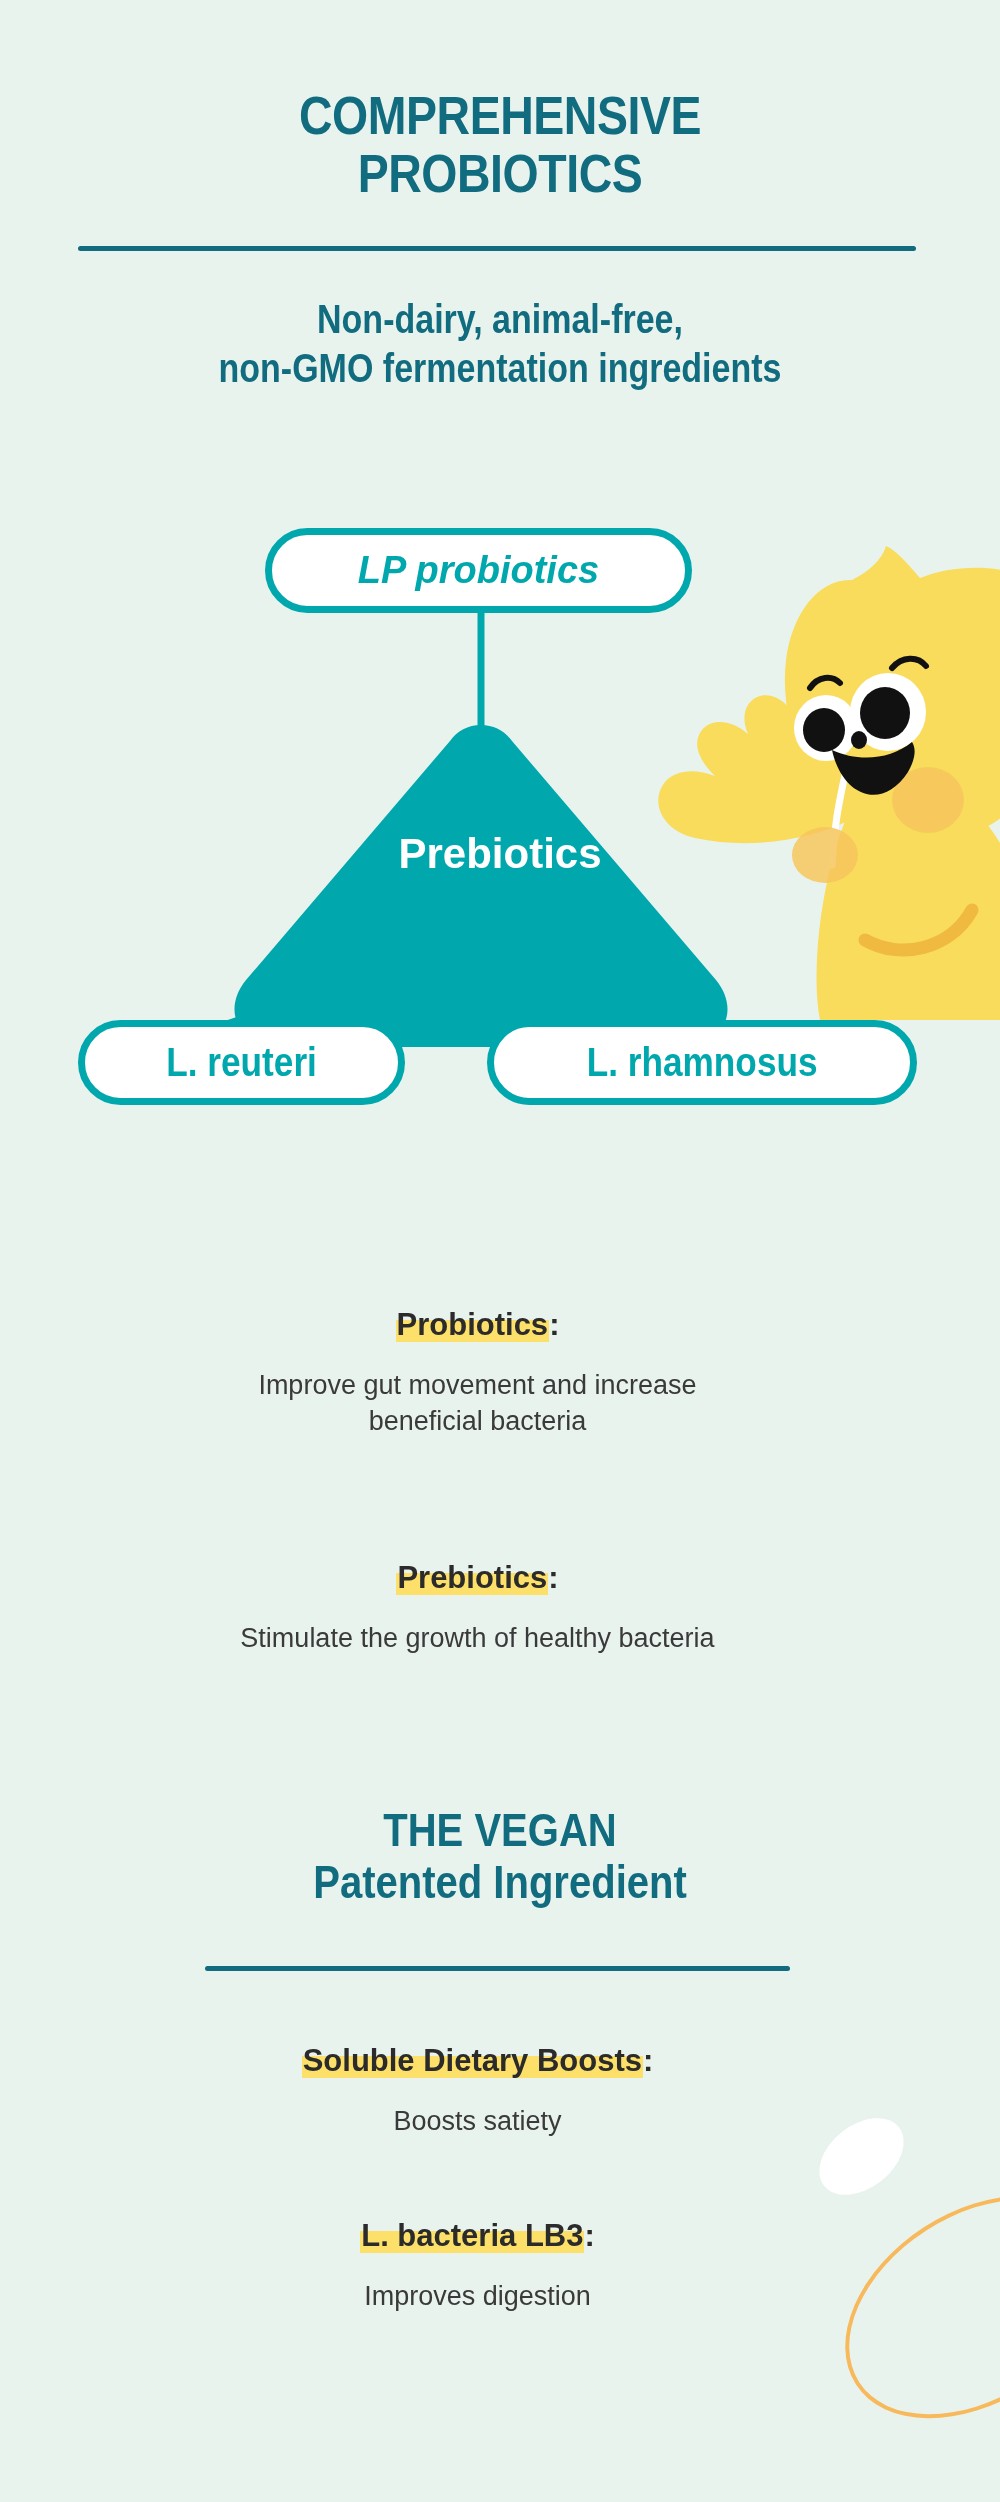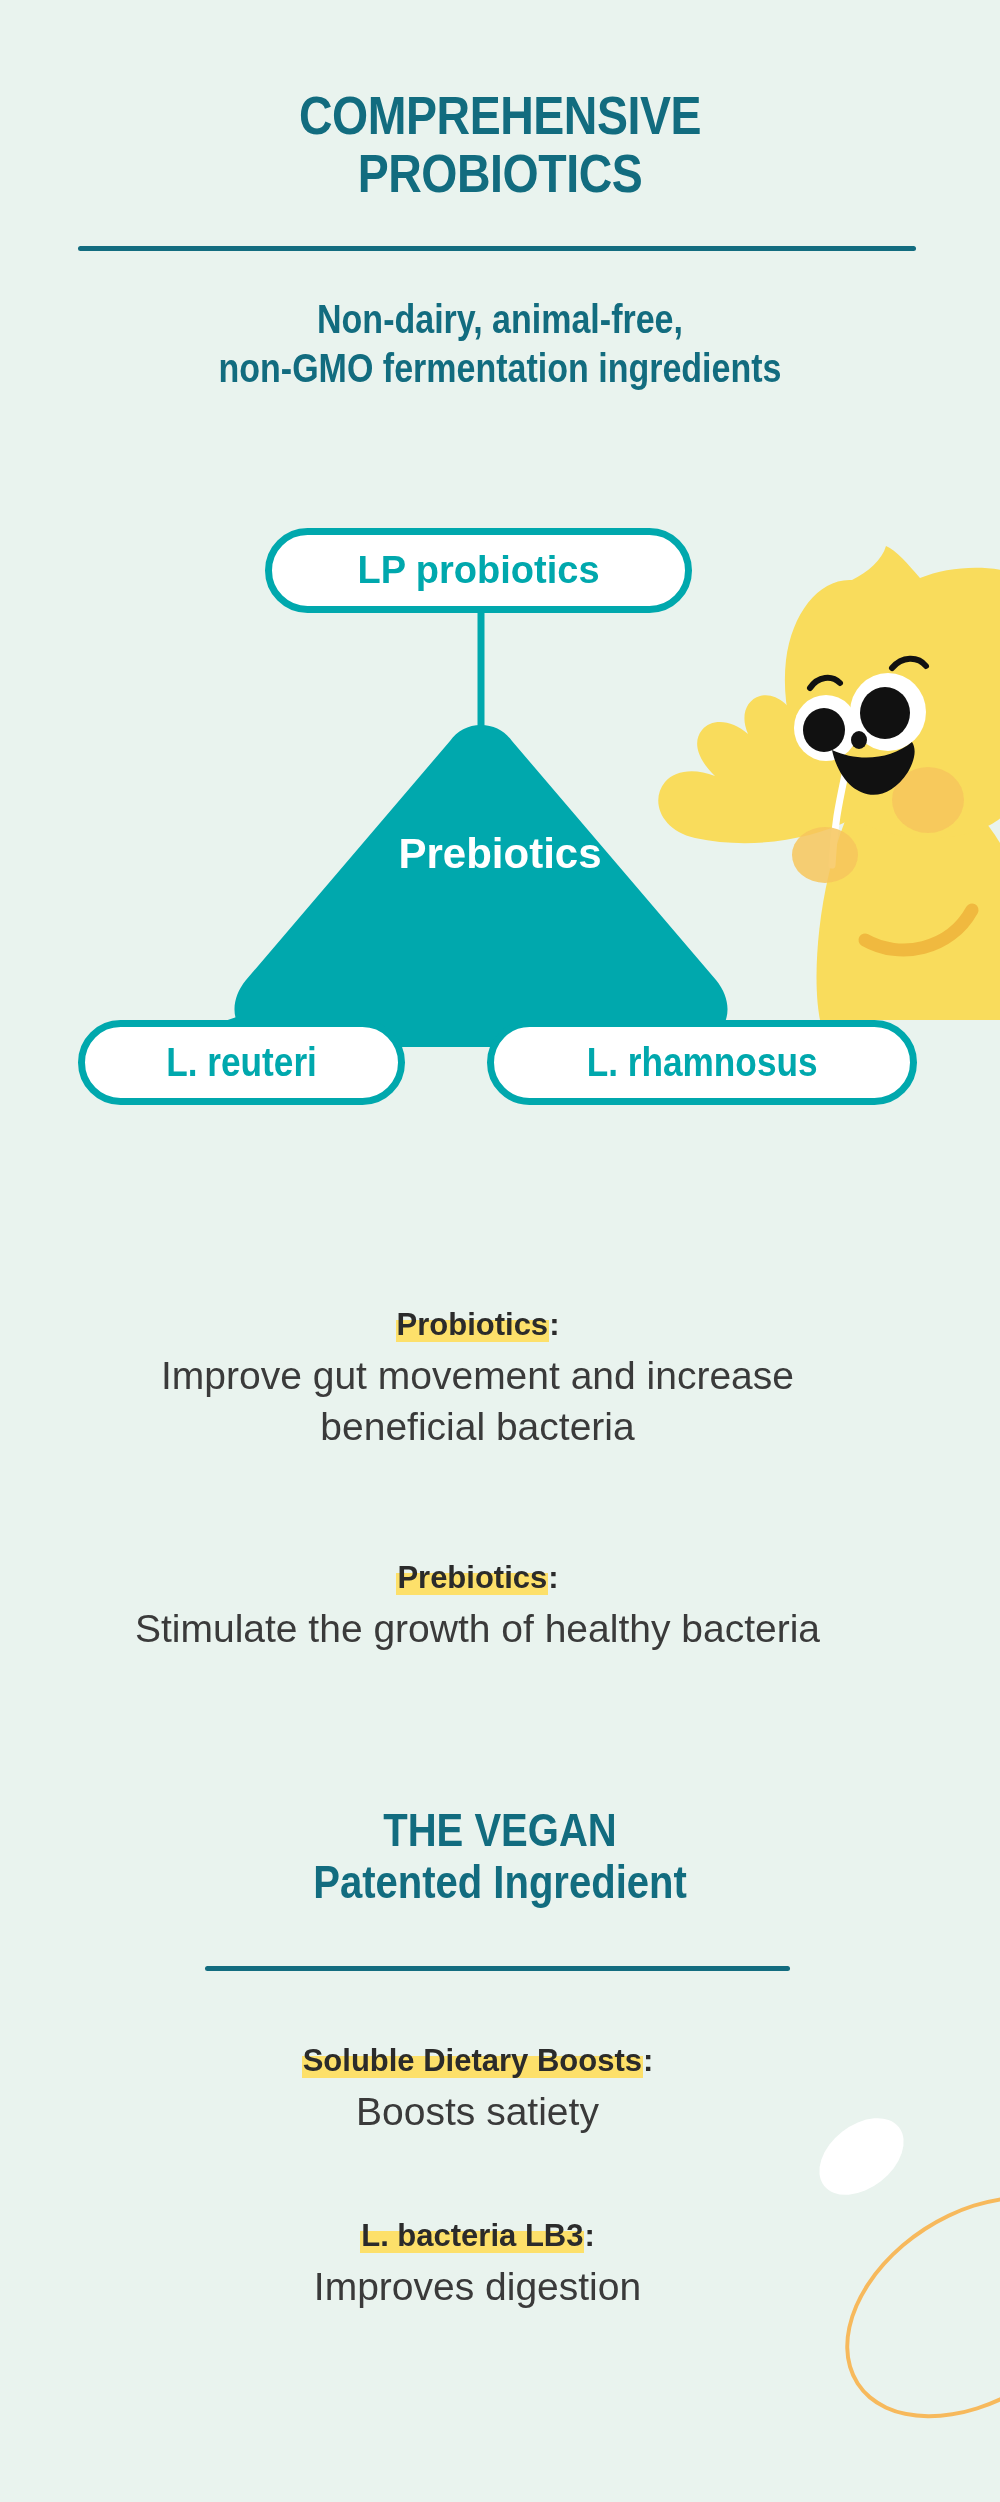--- a/index.html
+++ b/index.html
@@ -59,21 +59,21 @@
     position:absolute;
     background:#ffffff;
     border:7px solid #00a8ad;
     border-radius:60px;
     box-sizing:border-box;
     display:flex;align-items:center;justify-content:center;
     color:#00a8ad;font-weight:bold;
   }
 
   .pill-top{
-    left:265px;top:8px;width:427px;height:85px;
+    left:265px;top:8px;width:427px;height:85px;font-style:italic;
   }
   .pill-top .pill-label{font-size:38px;}
 
   .pill-left{
     left:78px;top:500px;width:327px;height:85px;
   }
   .pill-left .pill-label{font-size:40px;transform:scaleX(.88);}
 
   .pill-right{
     left:487px;top:500px;width:430px;height:85px;
@@ -101,22 +101,22 @@
     color:#2b2b2b;
     z-index:1;
   }
   .info-term .hl{
     position:relative;z-index:1;
     background:linear-gradient(to top,#fde06a 0,#fde06a 62%,transparent 62%);
     padding:0 1px;
   }
   .info-colon{font-weight:bold;font-size:31px;color:#2b2b2b;}
   .info-desc{
-    font-size:39px;line-height:1.32;color:#3a3a3a;
-    margin-top:7px;
+    font-size:27px;line-height:1.32;color:#3a3a3a;
+    margin-top:25px;
   }
   .info-desc span{display:block;}
 
   .blk1{top:1307px;}
   .blk2{top:1560px;}
   .blk3{top:2043px;}
   .blk4{top:2218px;}
 
   
   .vegan-title{

